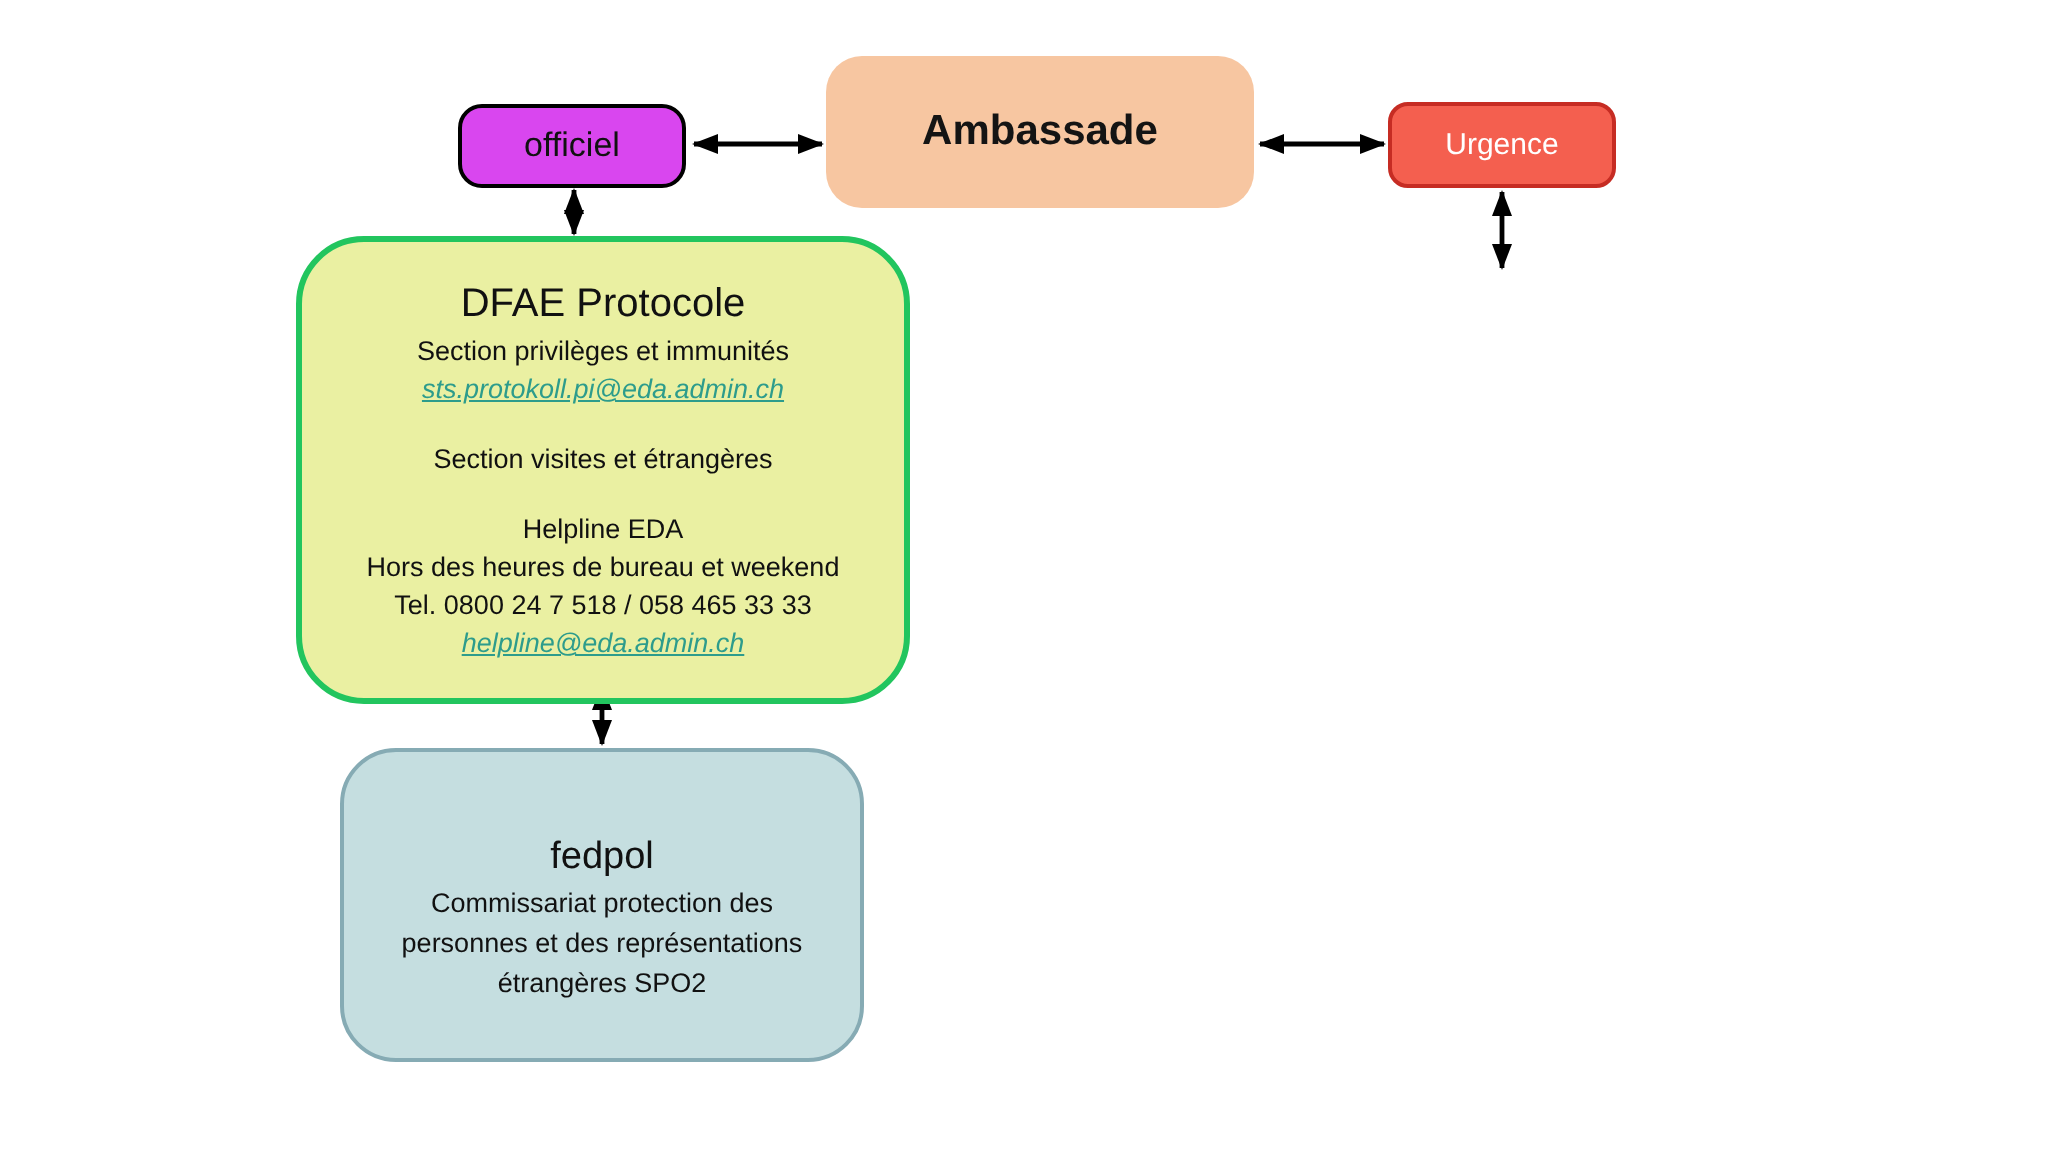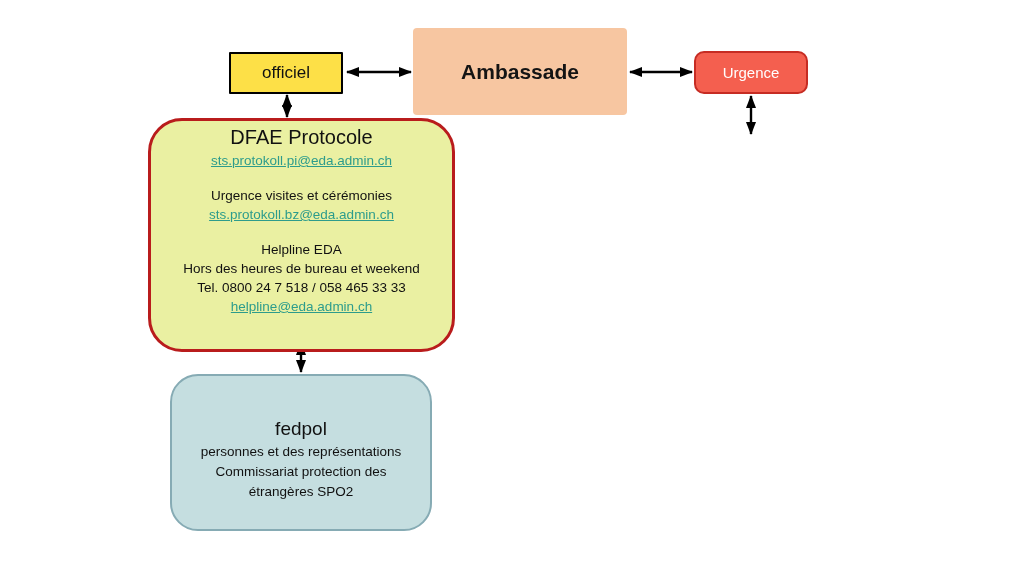--- a/index.html
+++ b/index.html
@@ -9,52 +9,52 @@
     background:#ffffff;
     font-family:"Liberation Sans", sans-serif;
     color:#111;
     overflow:hidden;
   }
   .arrows{position:absolute;left:0;top:0;width:1024px;height:576px;pointer-events:none;}
   .box{position:absolute;box-sizing:border-box;display:flex;flex-direction:column;align-items:center;justify-content:center;text-align:center;}
 
   .officiel{
     left:229px;top:52px;width:114px;height:42px;
-    background:#fde047;border:2.5px solid #000;border-radius:1px;
+    background:#d946ef;border:2.5px solid #000;border-radius:12px;
     font-size:17px;
   }
   .ambassade{
-    left:413px;top:28px;width:214px;height:87px;
-    background:var(--ambassade_fill,#F7C6A1);border-radius:4px;
+    left:413px;top:28px;width:214px;height:76px;
+    background:var(--ambassade_fill,#F7C6A1);border-radius:18px;
     font-size:21px;font-weight:bold;color:#141414;
   }
   .urgence{
     left:694px;top:51px;width:114px;height:43px;
     background:var(--urgence_fill,#F45F4F);
     border:2px solid var(--urgence_border,#C62C23);
     border-radius:10px;
     color:#fff;font-size:15px;text-align:right;
   }
   .police{
     left:694px;top:136px;width:111px;height:68px;
     background:var(--police_fill,#1273BD);
     border:1.5px solid var(--police_border,#0E67AE);
     border-radius:14px;
     color:#fff;font-size:18px;line-height:1.45;
   }
   .dfae{
     left:148px;top:118px;width:307px;height:234px;
     background:var(--dfae_fill,#EAF0A2);
-    border:3px solid #b91c1c;border-radius:34px;
-    justify-content:flex-start;padding-top:3px;
+    border:3px solid #22c55e;border-radius:34px;
+    justify-content:flex-start;padding-top:18px;
     font-size:13.5px;line-height:19px;
   }
   .dfae .title{font-size:20px;line-height:26px;margin-bottom:1px;}
   .spacer{height:16px;}
-  .link{color:var(--link_color,#2D9C8C);text-decoration:underline;cursor:pointer;}
+  .link{color:var(--link_color,#2D9C8C);text-decoration:underline;cursor:pointer;font-style:italic;}
   .fedpol{
     left:170px;top:374px;width:262px;height:157px;
     background:var(--fedpol_fill,#C5DEE0);
     border:2px solid var(--fedpol_border,#86ABB4);
     border-radius:28px;
     justify-content:center;padding-top:13px;
     font-size:13.5px;line-height:20px;
   }
   .fedpol .big{font-size:19px;line-height:26px;}
 </style>
@@ -84,31 +84,31 @@
     <span>Ambassade</span>
   </div>
 
   <div class="box urgence">
     <span>Urgence</span>
   </div>
 
 
   <div class="box dfae">
     <div class="title">DFAE Protocole</div>
+    <div>Section privilèges et immunités</div>
     <div class="link">sts.protokoll.pi@eda.admin.ch</div>
     <div class="spacer"></div>
-    <div>Urgence visites et cérémonies</div>
-    <div class="link">sts.protokoll.bz@eda.admin.ch</div>
+    <div>Section visites et étrangères</div>
     <div class="spacer"></div>
     <div>Helpline EDA</div>
     <div>Hors des heures de bureau et weekend</div>
     <div>Tel. 0800 24 7 518 / 058 465 33 33</div>
     <div class="link">helpline@eda.admin.ch</div>
   </div>
 
   <div class="box fedpol">
     <div class="big">fedpol</div>
+    <div>Commissariat protection des</div>
     <div>personnes et des représentations</div>
-    <div>Commissariat protection des</div>
     <div>étrangères SPO2</div>
   </div>
 
 </div>
 
 </body></html>

